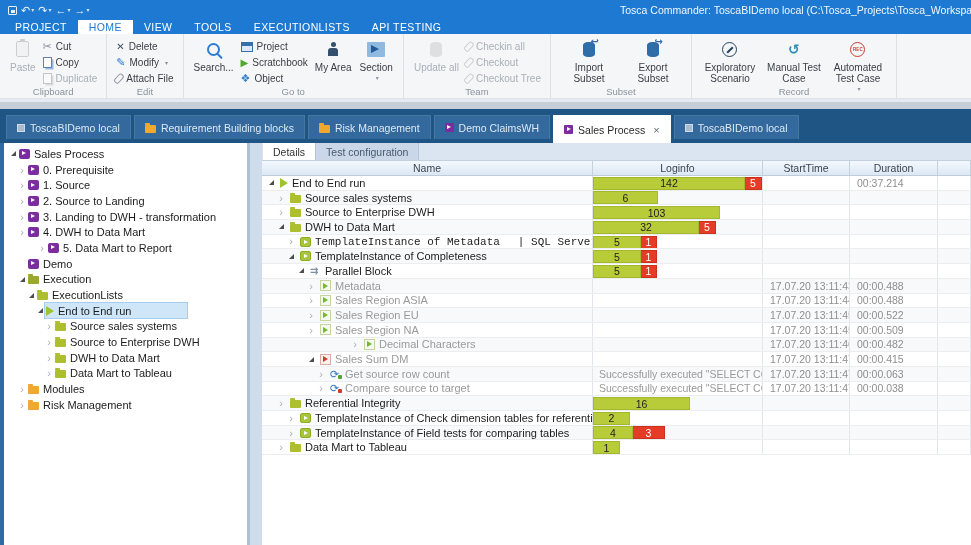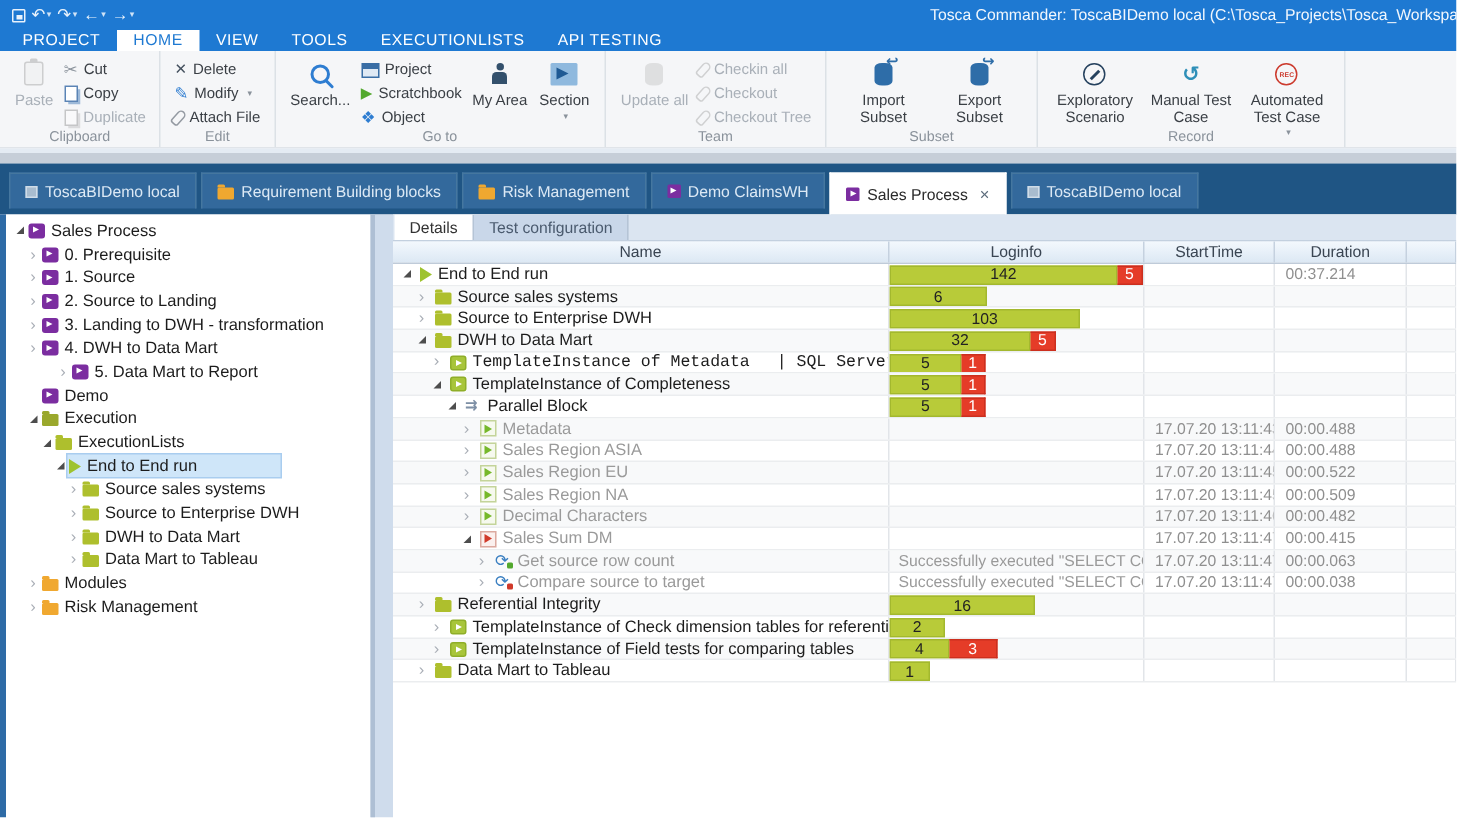--- a/index.html
+++ b/index.html
@@ -529,21 +529,21 @@
             <div class="c"></div>
           </div>
           <div class="t-row">
             <div class="c name" style="padding-left: 14px;">
               <span class="expander x-exp"></span>
               <span class="ic ic-folder f-lime"></span>
               <span>DWH to Data Mart</span>
             </div>
             <div class="c log">
               <span class="barwrap">
-                <span class="bar-pass" style="width: 94px;">32</span>
+                <span class="bar-pass" style="width: 106px;">32</span>
                 <span class="bar-fail" style="width: 17px;">5</span>
               </span>
             </div>
             <div class="c meta">
               <span></span>
             </div>
             <div class="c meta">
               <span></span>
             </div>
             <div class="c"></div>
@@ -663,21 +663,21 @@
             <div class="c log"></div>
             <div class="c meta">
               <span>17.07.20 13:11:45</span>
             </div>
             <div class="c meta">
               <span>00:00.509</span>
             </div>
             <div class="c"></div>
           </div>
           <div class="t-row muted">
-            <div class="c name" style="padding-left: 44px;">
+            <div class="c name" style="padding-left: 44px; margin-left: 44px;">
               <span class="expander x-col"></span>
               <span class="ic ic-playbox"></span>
               <span>Decimal Characters</span>
             </div>
             <div class="c log"></div>
             <div class="c meta">
               <span>17.07.20 13:11:46</span>
             </div>
             <div class="c meta">
               <span>00:00.482</span>

